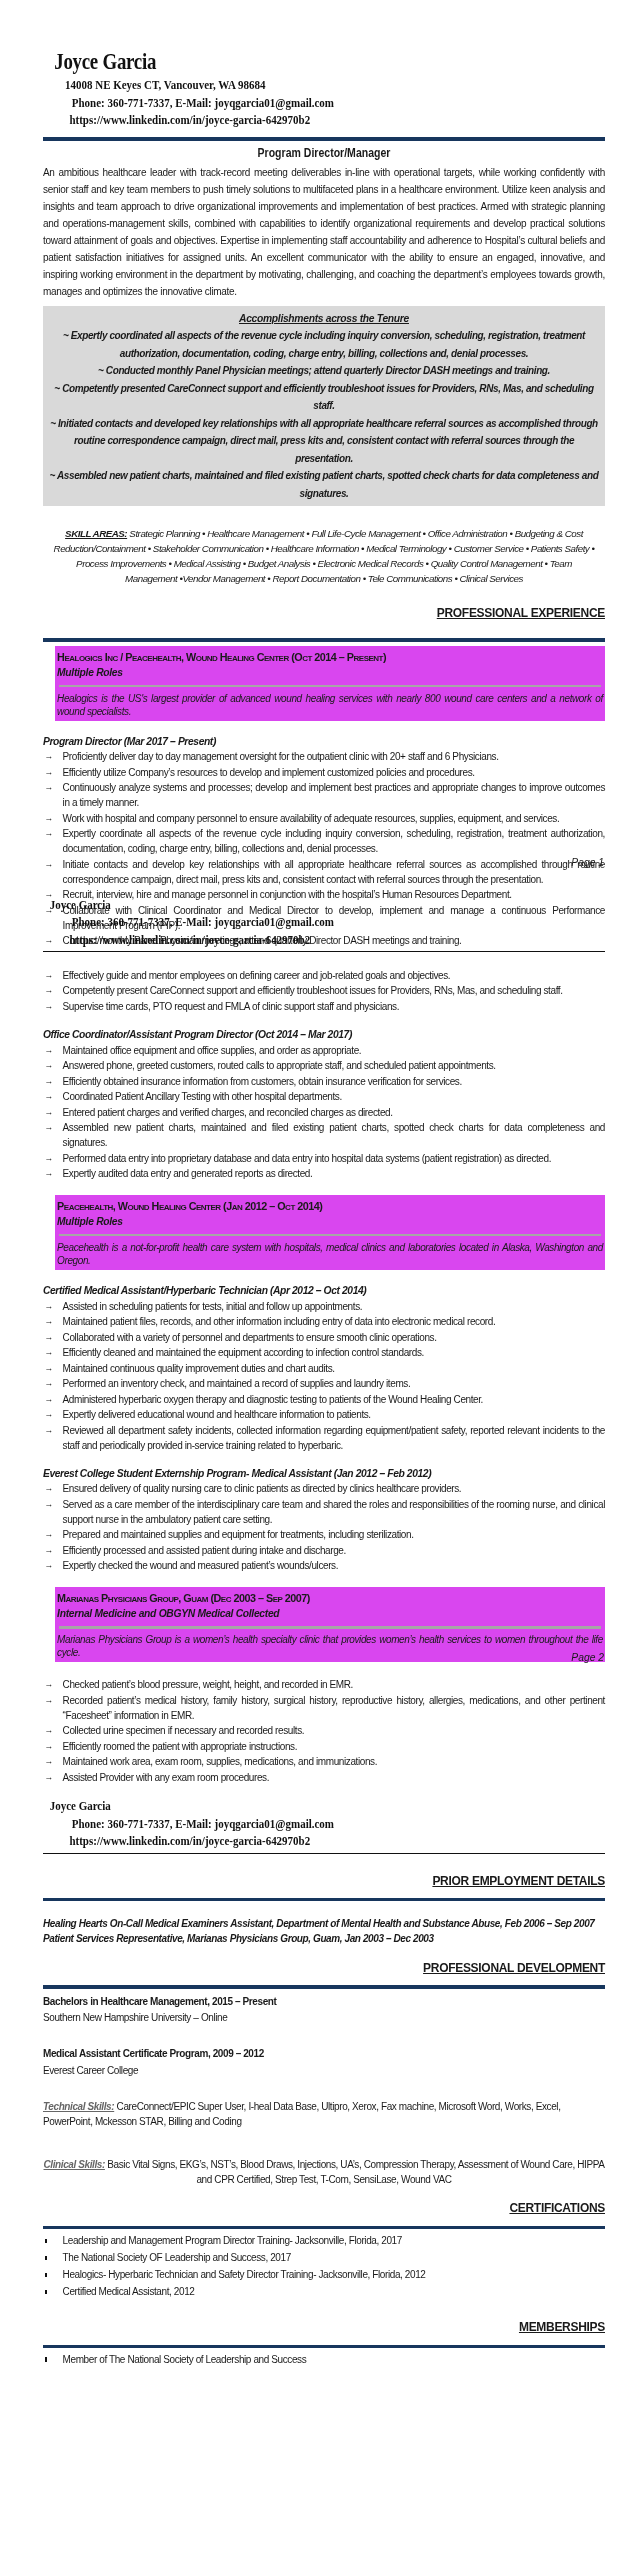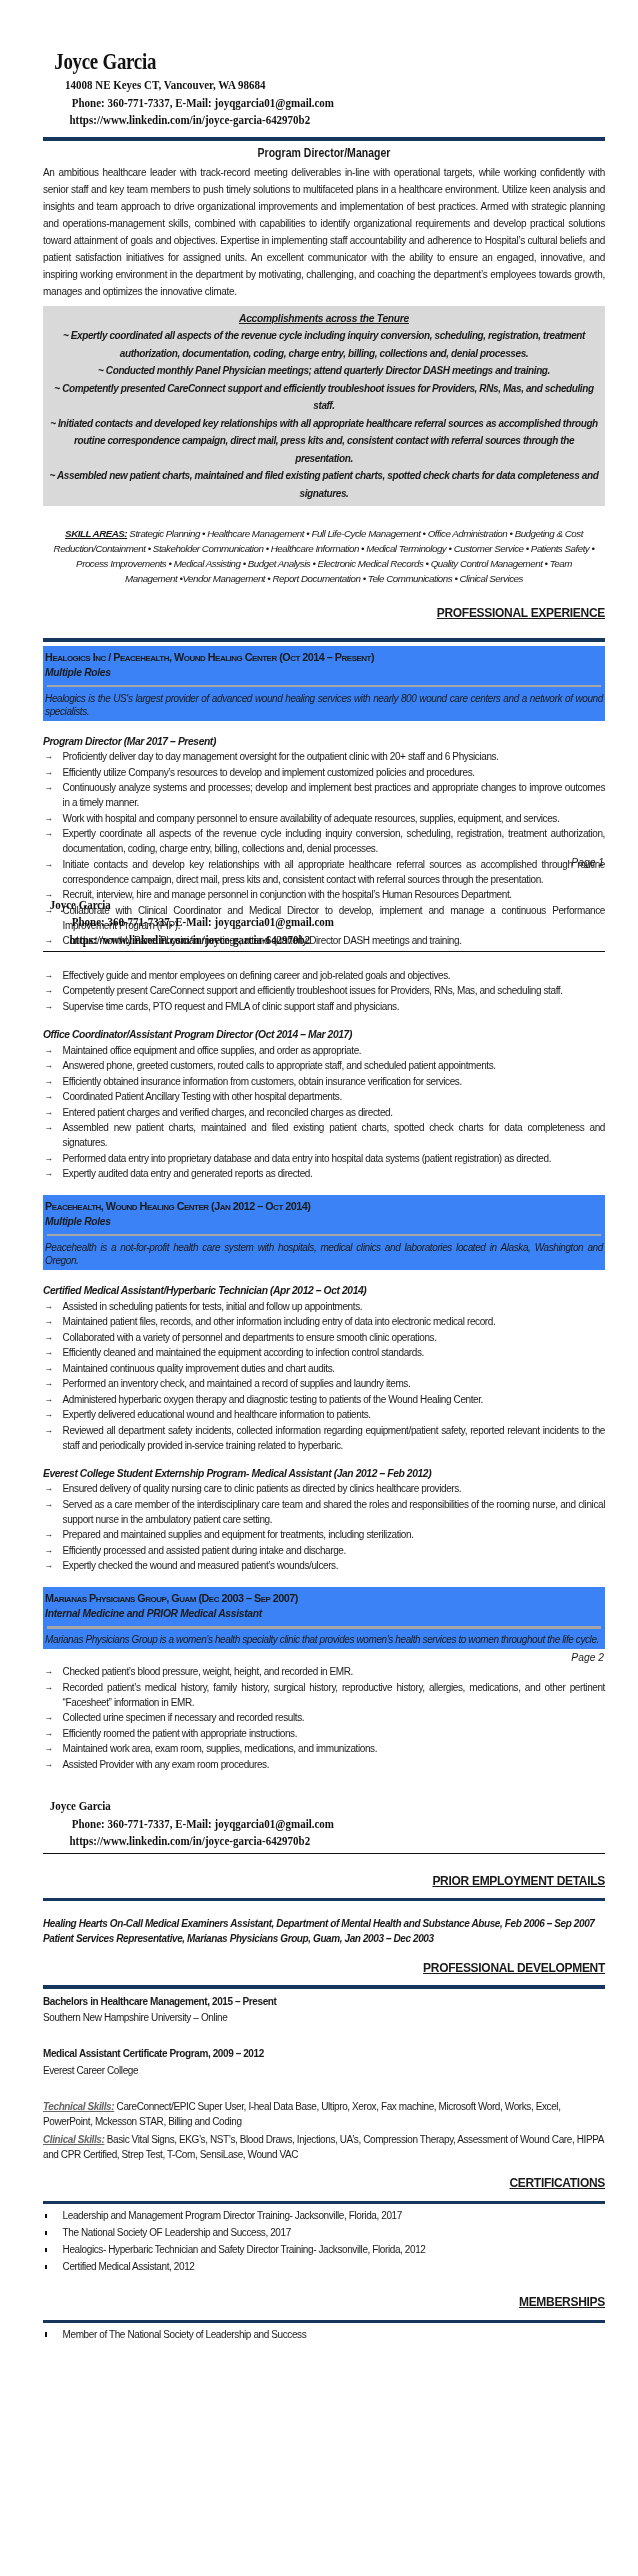--- a/index.html
+++ b/index.html
@@ -27,21 +27,21 @@
 
   .accomp { background: #d9d9d9; margin-top: 5.2px; padding: 4.1px 5.2px 4.1px 5.2px; text-align: center; }
   .accomp .ah { font-weight: bold; font-style: italic; text-decoration: underline; font-size: 10.3px; line-height: 17.5px; letter-spacing:-0.3px; }
   .accomp .ai { font-weight: bold; font-style: italic; font-size: 10px; line-height: 17.5px; letter-spacing: -0.4px; }
 
   .skills { text-align: center; font-style: italic; font-size: 9.8px; line-height: 15px; letter-spacing: -0.5px; padding: 0 10.3px; }
   .skills .lbl { font-weight: bold; text-decoration: underline; font-style: italic; }
 
   .sec-title { text-align: right; font-weight: bold; font-size: 12px; line-height: 14.4px; letter-spacing: -0.3px; text-decoration: underline; }
 
-  .company { background: #3b82f6; padding: 3.1px 2.1px 3.1px 2.1px; }
+  .company { background: #d946ef; padding: 3.1px 2.1px 3.1px 2.1px; margin-left: 12px; }
   .company .cname { font-weight: bold; font-variant: small-caps; font-size: 10.8px; line-height: 16.5px; letter-spacing: -0.5px; }
   .company .crole { font-weight: bold; font-style: italic; font-size: 10.3px; line-height: 16.5px; letter-spacing: -0.3px; }
   .company .cdesc { font-style: italic; font-size: 10px; line-height: 13px; letter-spacing: -0.4px; text-align: justify; }
 
   .role { font-weight: bold; font-style: italic; font-size: 10.3px; line-height: 15.5px; letter-spacing: -0.4px; }
   ul.arrows { list-style: none; }
   ul.arrows li { position: relative; padding-left: 19.6px; font-size: 10px; line-height: 15px; letter-spacing: -0.4px; text-align: justify; margin-bottom: 0.5px; }
   ul.arrows li .arr { position: absolute; left: 1.5px; top: 0; font-size: 8.8px; }
 
   ul.squares { list-style: none; }
@@ -159,21 +159,21 @@
     <ul class="arrows">
       <li><span class="arr">→</span><span>Ensured delivery of quality nursing care to clinic patients as directed by clinics healthcare providers.</span></li>
       <li><span class="arr">→</span><span>Served as a care member of the interdisciplinary care team and shared the roles and responsibilities of the rooming nurse, and clinical support nurse in the ambulatory patient care setting.</span></li>
       <li><span class="arr">→</span><span>Prepared and maintained supplies and equipment for treatments, including sterilization.</span></li>
       <li><span class="arr">→</span><span>Efficiently processed and assisted patient during intake and discharge.</span></li>
       <li><span class="arr">→</span><span>Expertly checked the wound and measured patient’s wounds/ulcers.</span></li>
     </ul>
 
     <div class="company" style="margin-top:13.4px;">
       <div class="cname">Marianas Physicians Group, Guam (Dec 2003 – Sep 2007)</div>
-      <div class="crole">Internal Medicine and PRIOR Medical Assistant</div>
+      <div class="crole">Internal Medicine and OBGYN Medical Collected</div>
       <div class="rule-gray"></div>
       <div class="cdesc">Marianas Physicians Group is a women’s health specialty clinic that provides women’s health services to women throughout the life cycle.</div>
     </div>
 
     <ul class="arrows" style="margin-top:15.5px;">
       <li><span class="arr">→</span><span>Checked patient’s blood pressure, weight, height, and recorded in EMR.</span></li>
       <li><span class="arr">→</span><span>Recorded patient’s medical history, family history, surgical history, reproductive history, allergies, medications, and other pertinent “Facesheet” information in EMR.</span></li>
       <li><span class="arr">→</span><span>Collected urine specimen if necessary and recorded results.</span></li>
       <li><span class="arr">→</span><span>Efficiently roomed the patient with appropriate instructions.</span></li>
       <li><span class="arr">→</span><span>Maintained work area, exam room, supplies, medications, and immunizations.</span></li>
@@ -199,21 +199,21 @@
 
     <div class="sec-title" style="margin-top:14.4px;">PROFESSIONAL DEVELOPMENT</div>
     <div class="rule-navy" style="margin-top:10.3px; height:3.1px;"></div>
 
     <div class="edu-h" style="margin-top:5.2px;">Bachelors in Healthcare Management, 2015 – Present</div>
     <div class="edu-s">Southern New Hampshire University – Online</div>
     <div class="edu-h" style="margin-top:19.6px;">Medical Assistant Certificate Program, 2009 – 2012</div>
     <div class="edu-s">Everest Career College</div>
 
     <p class="tskill" style="margin-top:19.6px;"><span class="lbl">Technical Skills:</span><span> CareConnect/EPIC Super User, I-heal Data Base, Ultipro, Xerox, Fax machine, Microsoft Word, Works, Excel, PowerPoint, Mckesson STAR, Billing and Coding</span></p>
-    <p class="tskill" style="margin-top:3px;"><span class="lbl">Clinical Skills:</span><span> Basic Vital Signs, EKG’s, NST’s, Blood Draws, Injections, UA’s, Compression Therapy, Assessment of Wound Care, HIPPA and CPR Certified, Strep Test, T-Com, SensiLase, Wound VAC</span></p>
+    <p class="tskill" style="margin-top:28px;text-align:center;"><span class="lbl">Clinical Skills:</span><span> Basic Vital Signs, EKG’s, NST’s, Blood Draws, Injections, UA’s, Compression Therapy, Assessment of Wound Care, HIPPA and CPR Certified, Strep Test, T-Com, SensiLase, Wound VAC</span></p>
 
     <div class="sec-title" style="margin-top:14.4px;">CERTIFICATIONS</div>
     <div class="rule-navy" style="margin-top:10.3px; height:3.1px;"></div>
     <ul class="squares" style="margin-top:3.1px;">
       <li><span class="sq"></span><span>Leadership and Management Program Director Training- Jacksonville, Florida, 2017</span></li>
       <li><span class="sq"></span><span>The National Society OF Leadership and Success, 2017</span></li>
       <li><span class="sq"></span><span>Healogics- Hyperbaric Technician and Safety Director Training- Jacksonville, Florida, 2012</span></li>
       <li><span class="sq"></span><span>Certified Medical Assistant, 2012</span></li>
     </ul>
 

